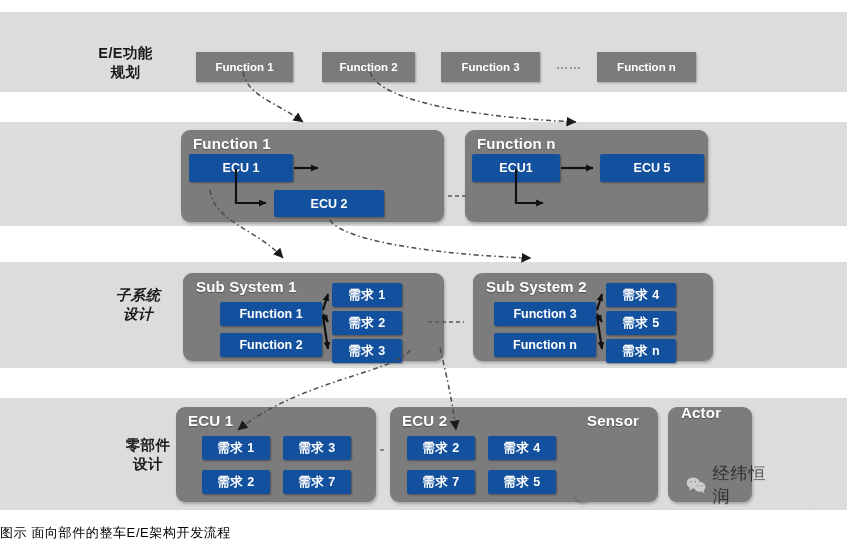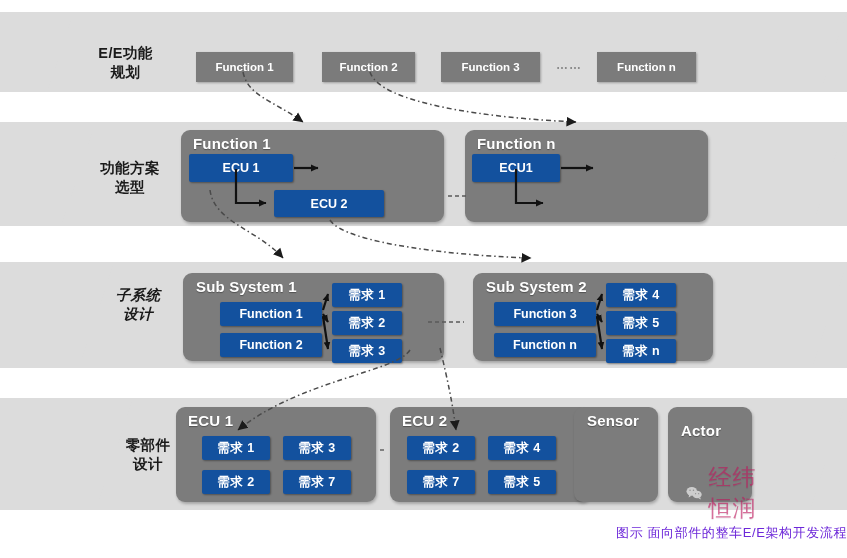--- a/index.html
+++ b/index.html
@@ -45,31 +45,31 @@
     box-shadow:1px 1px 2px rgba(0,0,0,.35);
   }
   .blue-box.cn{font-size:12.5px;letter-spacing:.5px;}
 
   
   #wires{position:absolute;left:0;top:0;width:847px;height:558px;
          pointer-events:none;}
 
   
   .caption{
-    position:absolute;left:0;top:524px;width:847px;text-align:right;
-    font-size:13px;color:#6d28d9;letter-spacing:.6px;
+    position:absolute;left:0;top:524px;width:847px;text-align:left;
+    font-size:13px;color:#000000;letter-spacing:.6px;
   }
 
   
   .watermark{
     position:absolute;display:flex;align-items:center;gap:6px;
     opacity:.62;
   }
   .watermark .wm-text{
-    color:#be185d;font-size:23px;letter-spacing:1px;
+    color:#000000;font-size:17px;letter-spacing:1px;
     text-shadow:0 1px 1px rgba(0,0,0,.15);
   }
 </style>
 </head>
 <body>
 
 <div id="stage">
 
   <div class="band" style="top:12px;height:80px;">
     <svg class="band-shape" viewBox="0 0 847 80" preserveAspectRatio="none">
@@ -91,37 +91,38 @@
                 font-size:12px;font-weight:bold;letter-spacing:1px;text-align:center;">……</div>
     <div class="grey-box" style="left:597px;top:40px;width:99px;height:30px;">
       <span>Function n</span>
     </div>
   </div>
 
   <div class="band" style="top:122px;height:104px;">
     <svg class="band-shape" viewBox="0 0 847 104" preserveAspectRatio="none">
       <polygon points="96,0 847,0 812,104 61,104" fill="#dcdcdc"></polygon>
     </svg>
-    <div class="band-label" style="left:80px;top:37px;width:100px;">功能方案
-选型</div>
 
     <div class="group-box" style="left:181px;top:8px;width:263px;height:92px;"></div>
     <div class="group-title" style="left:193px;top:13px;">Function 1</div>
     <div class="blue-box" style="left:189px;top:32px;width:104px;height:28px;">
       <span>ECU 1</span>
     </div>
     <div class="blue-box" style="left:274px;top:68px;width:110px;height:27px;">
       <span>ECU 2</span>
     </div>
 
     <div class="group-box" style="left:465px;top:8px;width:243px;height:92px;"></div>
     <div class="group-title" style="left:477px;top:13px;">Function n</div>
     <div class="blue-box" style="left:472px;top:32px;width:88px;height:28px;text-align:right;">
       <span>ECU1</span>
     </div>
+    <div class="blue-box" style="left:600px;top:32px;width:104px;height:28px;">
+      <span>ECU 5</span>
+    </div>
   </div>
 
   <div class="band" style="top:262px;height:106px;">
     <svg class="band-shape" viewBox="0 0 847 106" preserveAspectRatio="none">
       <polygon points="114,0 847,0 812,106 79,106" fill="#dcdcdc"></polygon>
     </svg>
     <div class="band-label" style="left:88px;top:24px;width:100px;font-style:italic;">子系统
 设计</div>
 
     <div class="group-box" style="left:183px;top:11px;width:261px;height:88px;"></div>
@@ -195,21 +196,21 @@
       <span>需求 7</span>
     </div>
     <div class="blue-box cn" style="left:488px;top:72px;width:68px;height:24px;">
       <span>需求 5</span>
     </div>
 
     <div class="group-box" style="left:574px;top:9px;width:84px;height:95px;"></div>
     <div class="group-title" style="left:587px;top:14px;">Sensor</div>
 
     <div class="group-box" style="left:668px;top:9px;width:84px;height:95px;"></div>
-    <div class="group-title" style="left:681px;top:24px;">Actor</div>
+    <div class="group-title" style="left:681px;top:6px;">Actor</div>
   </div>
 
   <svg id="wires" viewBox="0 0 847 558">
     <defs>
       <marker id="solidArrow" markerWidth="8" markerHeight="8" refX="7" refY="4" orient="auto" markerUnits="userSpaceOnUse">
         <path d="M0,0.6 L7.5,4 L0,7.4 z" fill="#111111"></path>
       </marker>
       <marker id="dashArrow" markerWidth="11" markerHeight="11" refX="9.5" refY="5.5" orient="auto" markerUnits="userSpaceOnUse">
         <path d="M0,0.6 L10,5.5 L0,10.4 z" fill="#1b1b1b"></path>
       </marker>

